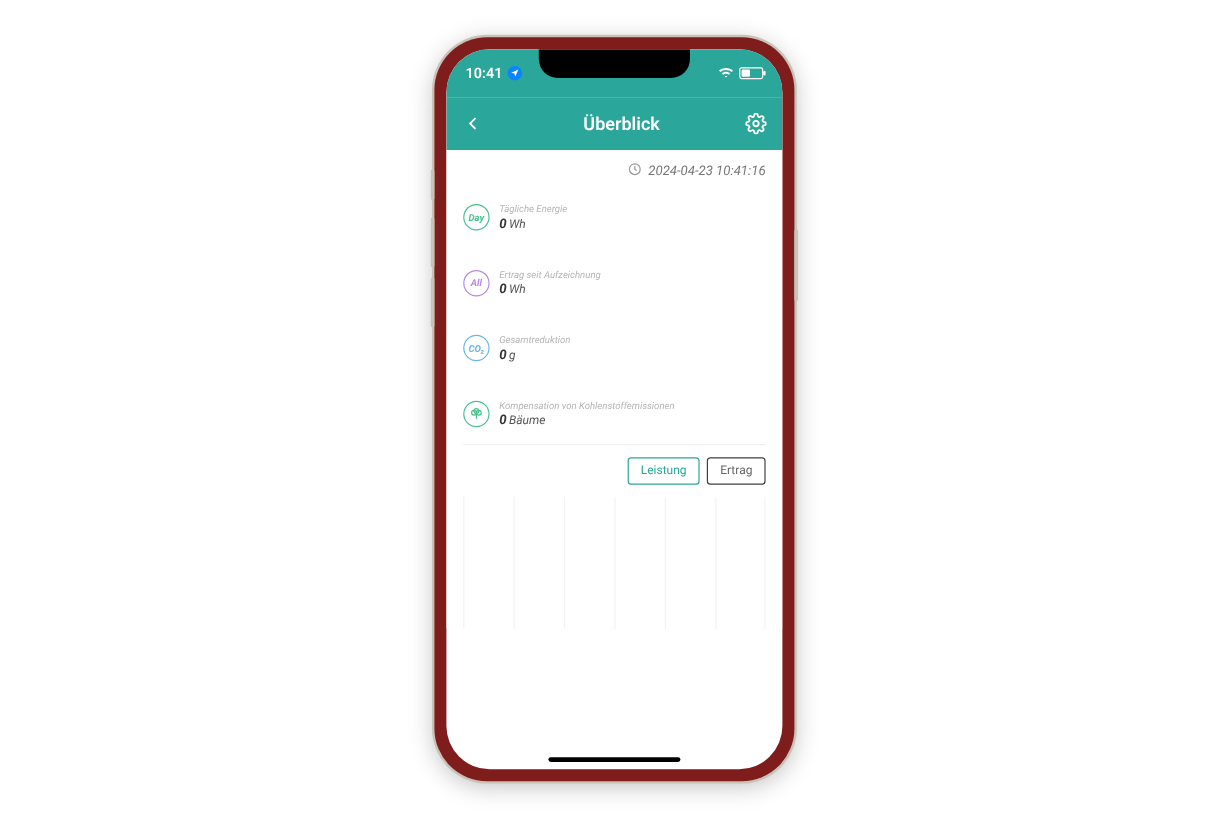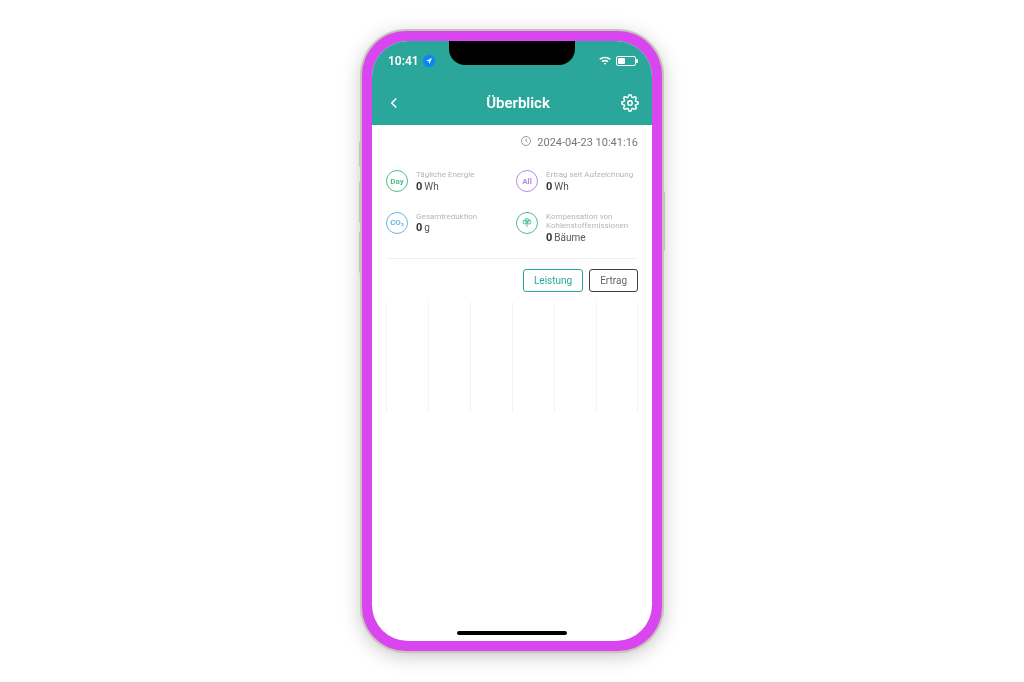--- a/index.html
+++ b/index.html
@@ -10,21 +10,21 @@
     display: flex;
     align-items: center;
     justify-content: center;
     font-family: -apple-system, BlinkMacSystemFont, "Segoe UI", Roboto, Helvetica, Arial, sans-serif;
   }
   
   .phone {
     width: 300px;
     height: 620px;
     border-radius: 44px;
-    background: #d946ef;
+    background: #7f1d1d;
     padding: 10px;
     box-shadow: 0 0 0 2px #c9c2b7, 0 4px 20px rgba(0,0,0,0.25);
     position: relative;
   }
   .screen {
     width: 100%;
     height: 100%;
     border-radius: 36px;
     background: #ffffff;
     overflow: hidden;
@@ -89,21 +89,21 @@
     width: 20px; height: 20px; display:flex; align-items:center; justify-content:center;
     cursor: pointer;
   }
   .app-header .title { font-size: 15px; font-weight: 600; }
   .app-header svg { stroke:#fff; fill:none; stroke-width:2; }
   
   .content { background:#fff; }
   .timestamp {
     display:flex; align-items:center; justify-content:flex-end; gap:5px;
     padding: 10px 14px 4px 14px;
-    color:#777; font-size:11px;
+    color:#777; font-size:11px;font-style:italic;
   }
   .timestamp svg { width:12px; height:12px; stroke:#999; fill:none; stroke-width:2; }
   
   .gauge-wrap { display:flex; justify-content:center; padding: 14px 0 18px 0; }
   .gauge {
     width: 118px; height: 118px; border-radius:50%; position:relative;
     background: #fff;
     overflow:hidden;
     box-shadow: 0 0 30px 12px rgba(125, 222, 193, 0.25);
     border: 1px solid rgba(125, 222, 193, 0.3);
@@ -112,22 +112,23 @@
     position:absolute; left:0; right:0; bottom:0; height:52%;
     background: linear-gradient(to bottom, #c6efe0 0%, #d8f4e9 100%);
   }
   .gauge .center {
     position:absolute; inset:0; display:flex; flex-direction:column; align-items:center; justify-content:center;
   }
   .gauge .value { font-size:22px; font-weight:700; color:#333; letter-spacing:0.5px; }
   .gauge .unit { font-size:11px; color:#888; font-weight:600; margin-top:-2px; }
   
   .stats {
-    display:grid; grid-template-columns: 1fr 1fr; gap: 11px 8px;
+    display:grid; grid-template-columns: 1fr; gap: 24px 8px;
     padding: 12px 14px 8px 14px;
+    font-style: italic;
   }
   .stat {
     display:flex; gap:8px; align-items:flex-start;
     padding: 4px 0;
   }
   .stat .icon {
     width:22px; height:22px; border-radius:50%; flex-shrink:0;
     display:flex; align-items:center; justify-content:center;
     font-size:8px; font-weight:700;
   }

